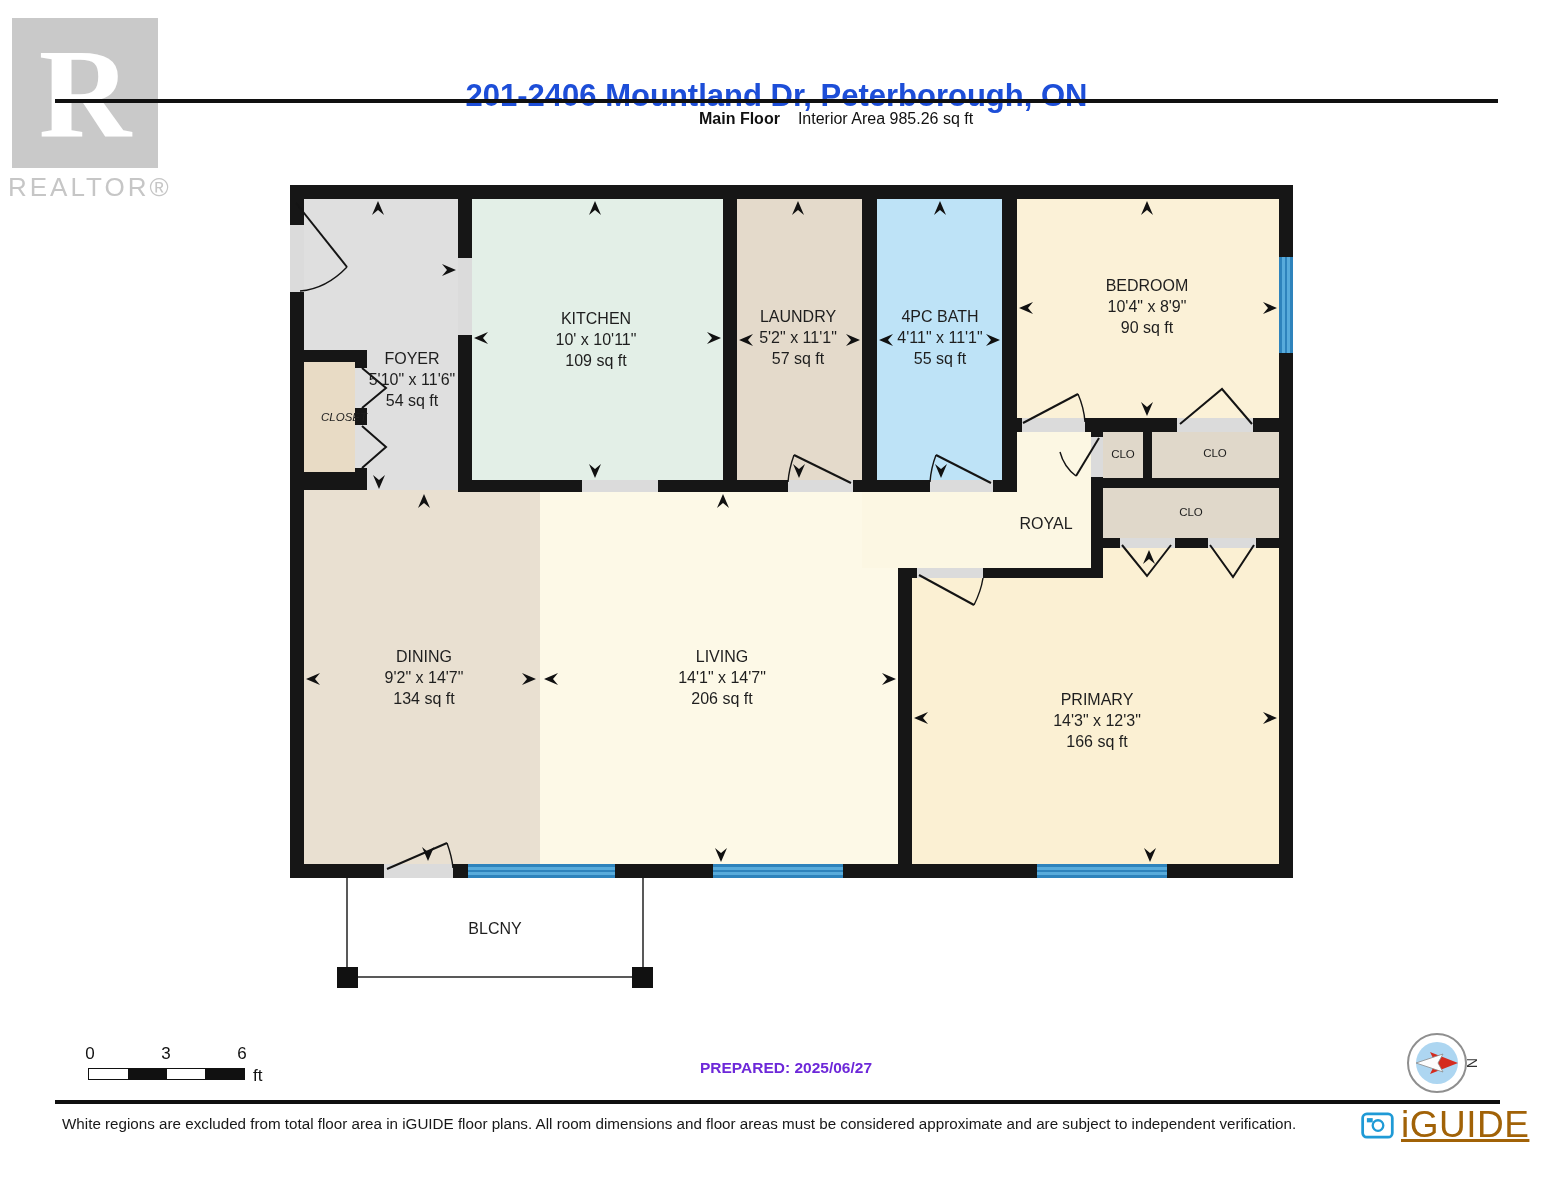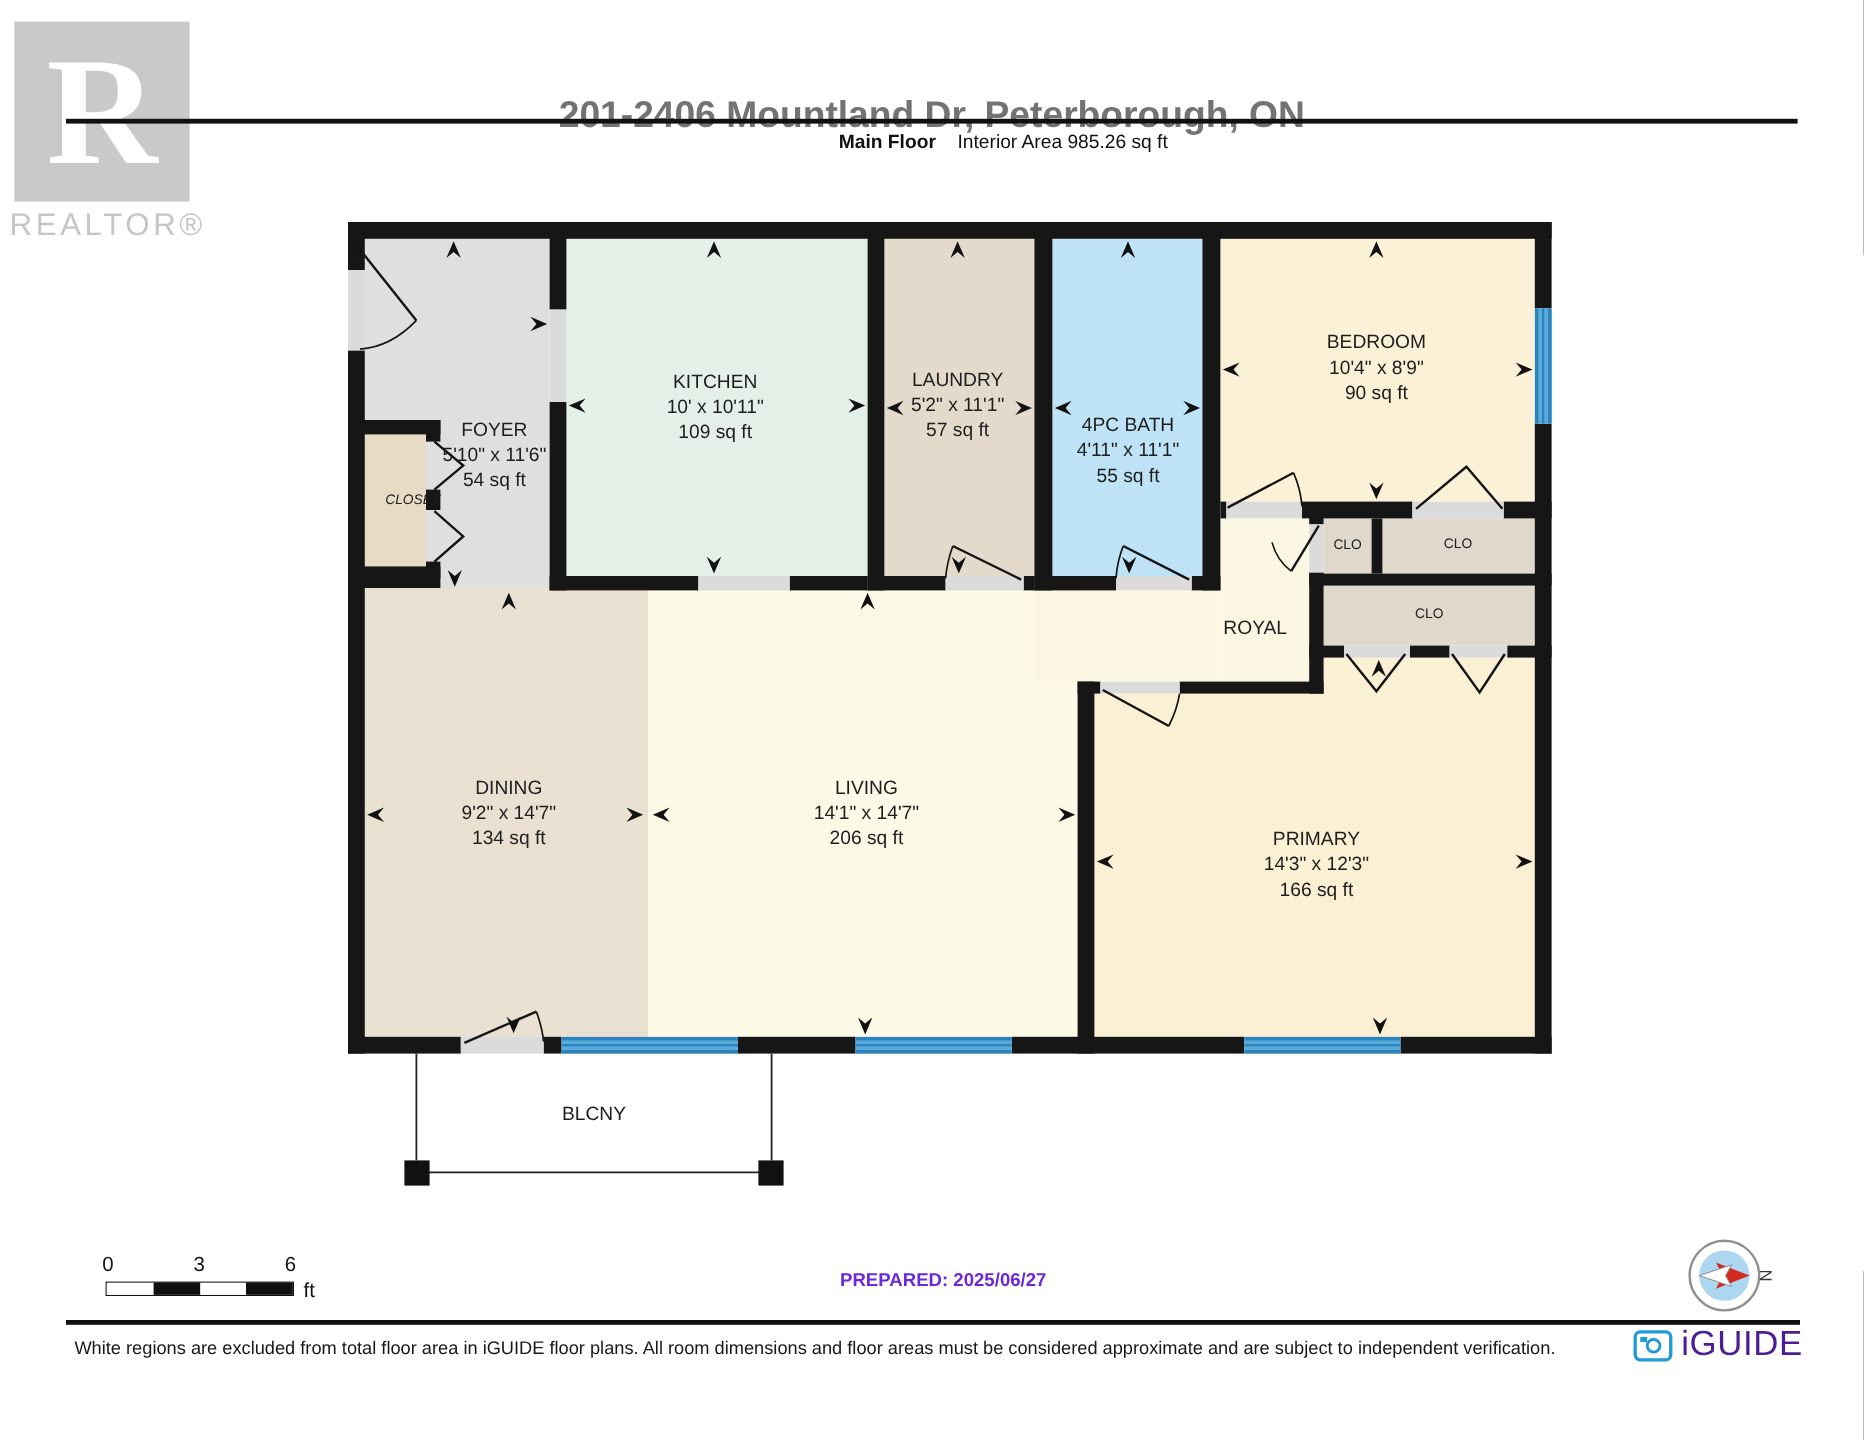--- a/index.html
+++ b/index.html
@@ -1,21 +1,21 @@
 <!DOCTYPE html>
 <html><head>
 <meta charset="utf-8">
 <style>
   html,body{margin:0;padding:0;background:#888;}
   .page{position:relative;width:1553px;height:1200px;background:#fff;overflow:hidden;
         font-family:"Liberation Sans",sans-serif;}
   .abs{position:absolute;}
   
   .title{position:absolute;left:0;right:0;top:57px;text-align:center;
-         font-size:31px;font-weight:bold;color:#737373;letter-spacing:0;}
+         font-size:31px;font-weight:bold;color:#1d4ed8;letter-spacing:0;}
   .hrule{position:absolute;background:#101010;}
   .subtitle{position:absolute;left:699px;top:110px;display:flex;gap:18px;
             font-size:16px;color:#111;align-items:baseline;}
   .subtitle .fl{font-weight:bold;}
   
   .rlogo{position:absolute;left:12px;top:18px;width:146px;height:150px;background:#C9C9C9;
          display:flex;align-items:center;justify-content:center;}
   .rlogo span{font-family:"Liberation Serif",serif;font-weight:bold;font-size:128px;color:#fff;line-height:1;}
   .rword{position:absolute;left:8px;top:172px;width:180px;font-size:26px;color:#C6C6C6;
          letter-spacing:3px;font-weight:400;}
@@ -43,21 +43,21 @@
           display:flex;}
   .sb-bar i{flex:1;}
   .sb-ft{position:absolute;left:253px;top:1066px;font-size:17px;color:#111;}
   .prepared{position:absolute;left:700px;top:1059px;font-size:15.5px;font-weight:bold;color:#6d28d9;}
   
   .wmark{position:absolute;left:455px;top:1121px;width:970px;height:38px;background:#EBEBEB;
          color:#F8F8F8;font-size:33px;text-align:center;line-height:38px;white-space:nowrap;
          letter-spacing:1px;z-index:1;}
   .disclaimer{position:absolute;left:62px;top:1115px;font-size:15.2px;color:#181818;z-index:2;white-space:nowrap;}
   .iguide{position:absolute;left:1360px;top:1104px;display:flex;align-items:center;gap:5px;z-index:3;}
-  .iguide .txt{font-size:29px;color:#4c1d95;letter-spacing:0.5px;}
+  .iguide .txt{font-size:37px;color:#a16207;letter-spacing:0.5px;text-decoration:underline;}
 </style>
 </head>
 <body>
 
 <div class="page">
 
   <div class="rlogo">
     <span>R</span>
   </div>
   <div class="rword">REALTOR®</div>
@@ -230,21 +230,21 @@
     <div class="rl" style="left:596px;top:340px;">
       <span>KITCHEN</span>
         <span>10' x 10'11"</span>
         <span>109 sq ft</span>
     </div>
     <div class="rl" style="left:798px;top:338px;">
       <span>LAUNDRY</span>
         <span>5'2" x 11'1"</span>
         <span>57 sq ft</span>
     </div>
-    <div class="rl" style="left:940px;top:338px;margin-top:38px;">
+    <div class="rl" style="left:940px;top:338px;">
       <span>4PC BATH</span>
         <span>4'11" x 11'1"</span>
         <span>55 sq ft</span>
     </div>
     <div class="rl" style="left:1147px;top:307px;">
       <span>BEDROOM</span>
         <span>10'4" x 8'9"</span>
         <span>90 sq ft</span>
     </div>
     <div class="rl rs" style="left:1123px;top:455px;">

